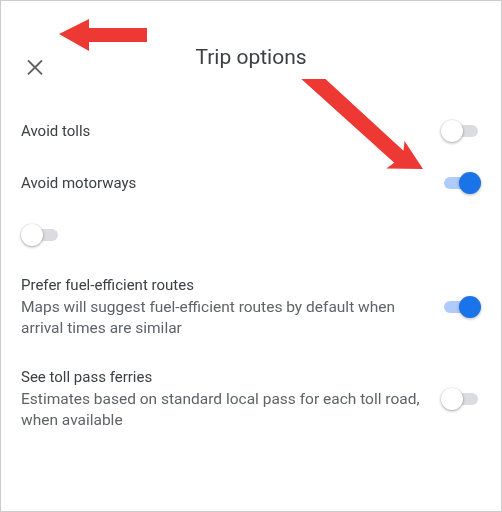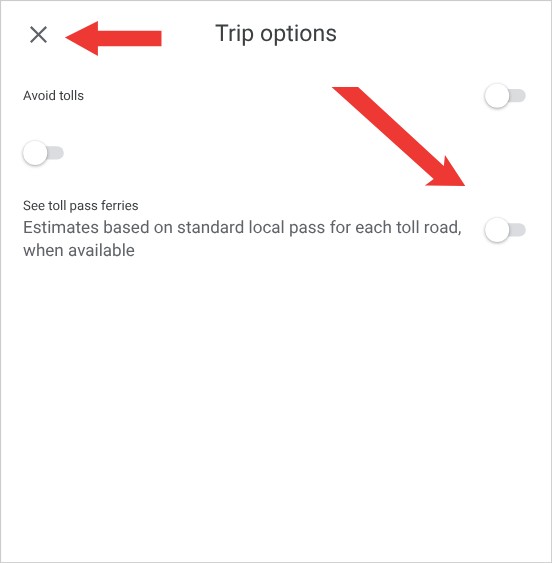--- a/index.html
+++ b/index.html
@@ -6,24 +6,24 @@
   html, body { width: 502px; height: 512px; }
   body {
     font-family: Roboto, "Helvetica Neue", Arial, sans-serif;
     background: #fff;
     border: 1px solid #ccc;
     position: relative;
     overflow: hidden;
   }
   .header {
     display: flex;
-    align-items: center;
     height: 60px;
-    padding: 16px 12px;
+    padding: 0 12px;
     position: relative;
+    margin-top: 44px;
   }
   .close-btn {
     width: 44px; height: 44px;
     display: flex; align-items: center; justify-content: center;
     color: #5f6368;
     cursor: pointer;
     border: none; background: none;
   }
   .close-btn svg { width: 24px; height: 24px; }
   .title {
@@ -42,21 +42,21 @@
     align-items: center;
     justify-content: space-between;
     padding: 14px 20px 14px 20px;
   }
   .option-text {
     flex: 1 1 auto;
     min-width: 0;
     padding-right: 20px;
   }
   .opt-title {
-    font-size: 12px;
+    font-size: 15px;
     color: #3c4043;
     line-height: 1.35;
   }
   .opt-sub {
     font-size: 15.5px;
     color: #5f6368;
     line-height: 1.35;
     margin-top: 2px;
   }
   .toggle {
@@ -116,28 +116,47 @@
   <div class="option-row">
     <div class="option-text">
       <div class="opt-title">Avoid tolls</div>
     </div>
     <div class="toggle">
       <div class="track"></div>
         <div class="thumb"></div>
     </div>
   </div>
 
+  <div class="option-row">
+    <div class="option-text">
+      <div class="opt-title">Avoid motorways</div>
+    </div>
+    <div class="toggle on">
+      <div class="track"></div>
+        <div class="thumb"></div>
+    </div>
+  </div>
 
   <div class="option-row">
     <div class="toggle">
       <div class="track"></div>
         <div class="thumb"></div>
     </div>
   </div>
 
+  <div class="option-row">
+    <div class="option-text">
+      <div class="opt-title">Prefer fuel-efficient routes</div>
+      <div class="opt-sub">Maps will suggest fuel-efficient routes by default when arrival times are similar</div>
+    </div>
+    <div class="toggle on">
+      <div class="track"></div>
+        <div class="thumb"></div>
+    </div>
+  </div>
 
   <div class="option-row">
     <div class="option-text">
       <div class="opt-title">See toll pass ferries</div>
       <div class="opt-sub">Estimates based on standard local pass for each toll road, when available</div>
     </div>
     <div class="toggle">
       <div class="track"></div>
         <div class="thumb"></div>
     </div>

